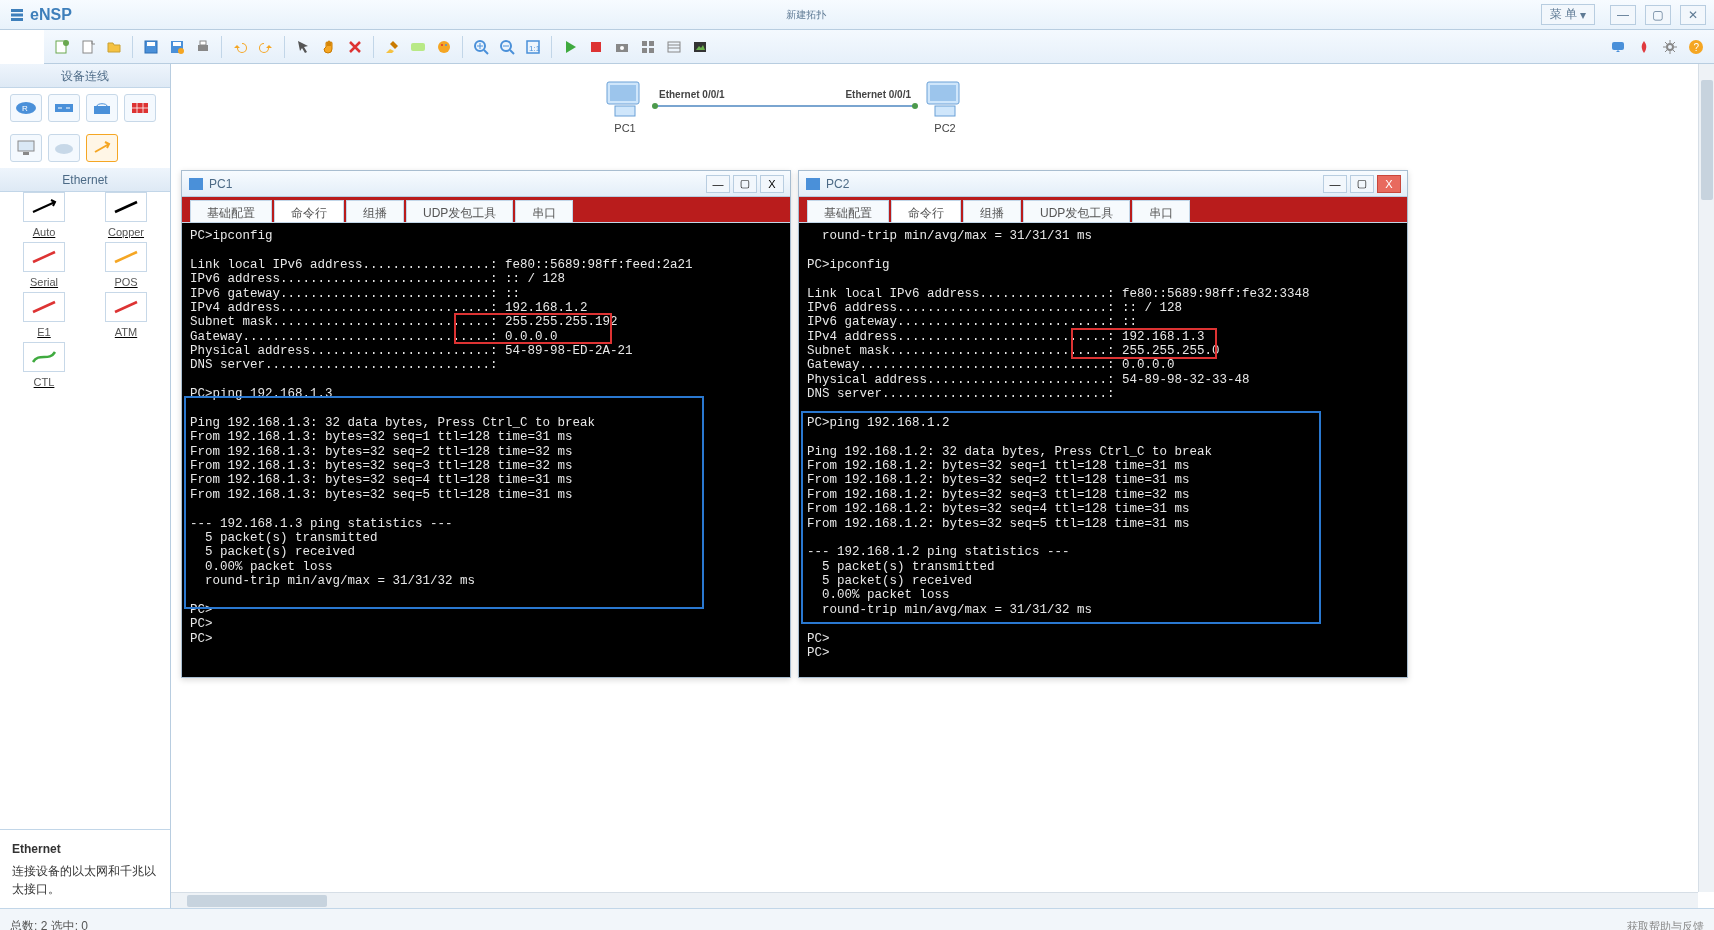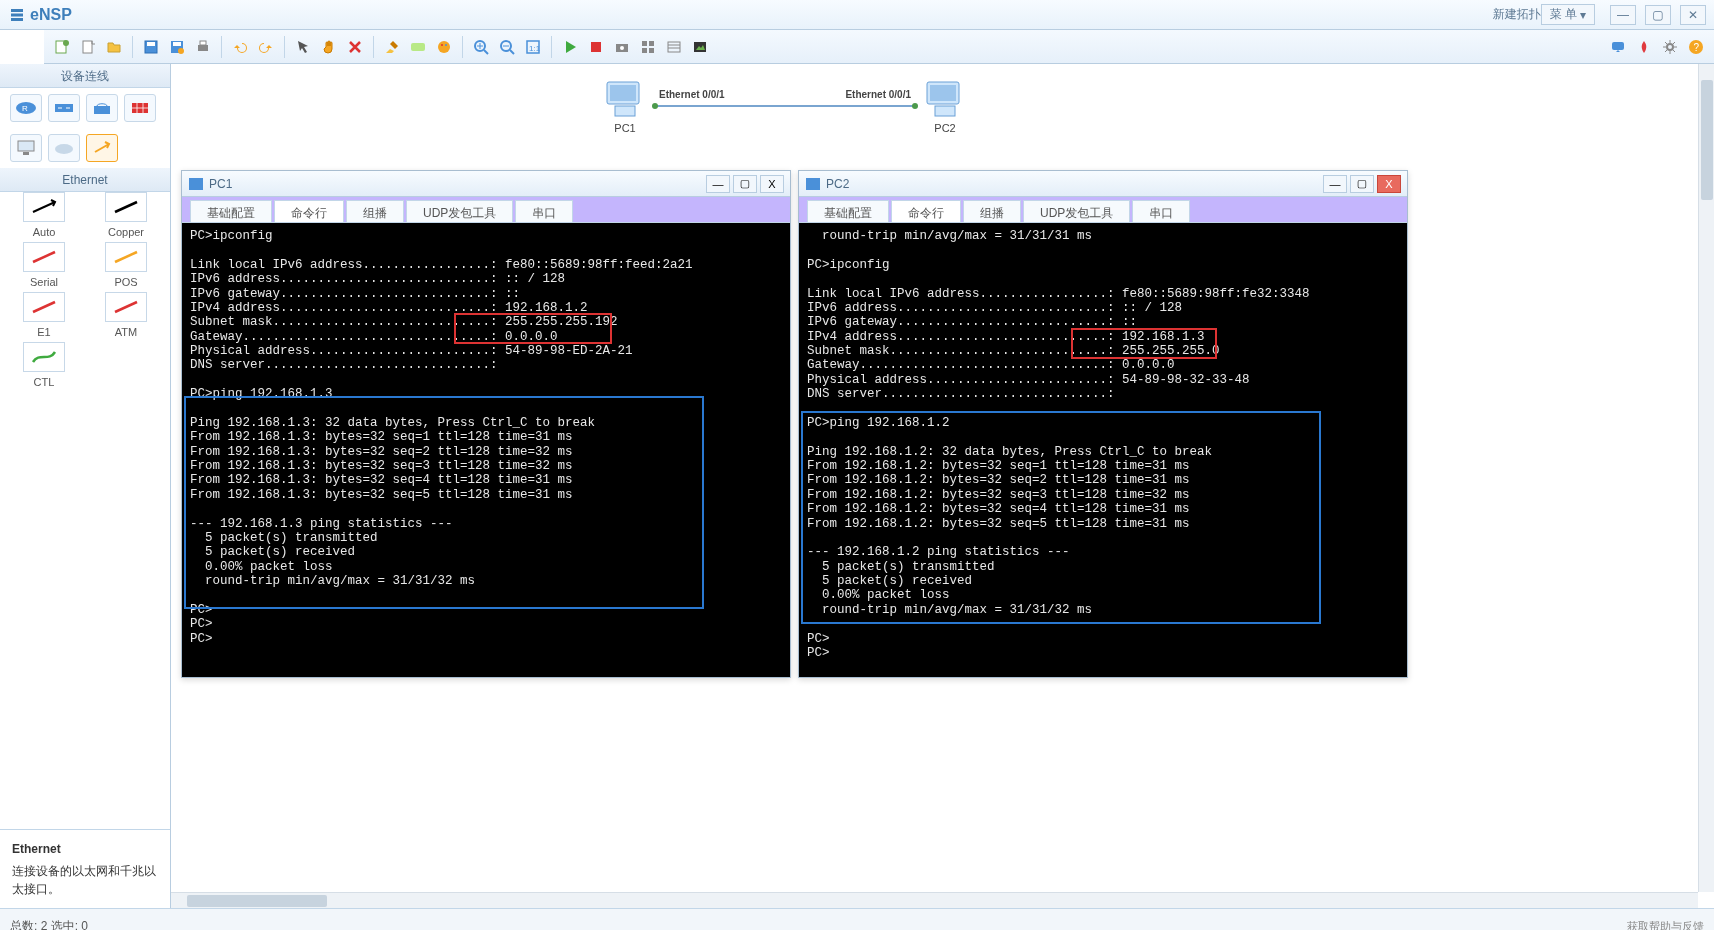--- a/index.html
+++ b/index.html
@@ -1,39 +1,39 @@
 <!DOCTYPE html>
 <html><head>
 <meta charset="utf-8">
 <style>
 * { box-sizing: border-box; margin: 0; padding: 0; }
 body { font-family: "Microsoft YaHei", Arial, sans-serif; font-size: 12px; background: #fff; overflow: hidden; width: 1714px; height: 930px; }
 
 .titlebar { height: 30px; background: linear-gradient(#f7fbff,#e8f2fb); border-bottom: 1px solid #b8cde0; display: flex; align-items: center; padding: 8px 8px; }
 .titlebar .logo { display: flex; align-items: center; color: #3e7fbb; font-weight: bold; font-size: 16px; }
 .titlebar .logo svg { width: 18px; height: 18px; margin-right: 4px; }
-.titlebar .title { flex: 1; text-align: right; color: #5e7a94; font-size: 12px; }
+.titlebar .title { flex: 1; text-align: center; color: #5e7a94; font-size: 10px; }
 .titlebar .win-btns { display: flex; gap: 9px; align-items: center; }
 .titlebar .menu-btn { border: 1px solid #b8cde0; padding: 1px 8px; background: #f2f7fc; color: #5e7a94; margin-right: 6px; display:flex; align-items:center; gap:3px; }
 .titlebar .sys-btn { width: 26px; height: 20px; border: 1px solid #b8cde0; background: #f2f7fc; color: #5e7a94; display:flex; align-items:center; justify-content:center; font-size:12px; }
 
 .toolbar { height: 34px; background: linear-gradient(#f4f9fe,#e6f0fa); border-bottom: 1px solid #b8cde0; display: flex; align-items: center; padding: 0 6px; gap: 2px; margin-left: 44px; }
 .toolbar .sep { width: 1px; height: 22px; background: #c2d6e8; margin: 0 4px; }
 .tool-btn { width: 24px; height: 24px; border: 1px solid transparent; display:flex; align-items:center; justify-content:center; border-radius:3px; }
 .toolbar .right { margin-left: auto; display:flex; gap:2px; }
 
 .main { display: flex; height: calc(930px - 30px - 34px - 22px); }
 
 .sidebar { width: 171px; border-right: 1px solid #b8cde0; background: #fff; display:flex; flex-direction:column; }
 .sidebar .panel-head { height: 24px; background: linear-gradient(#eef5fc,#dee9f5); border-bottom: 1px solid #c2d6e8; text-align:center; line-height:24px; color:#4c6a86; font-size:12px; }
 .sidebar .dev-row { display:flex; gap:6px; padding:6px 10px; }
 .dev-ico { width:32px; height:28px; border:1px solid #c7d8e8; background:#f4f9fe; display:flex; align-items:center; justify-content:center; border-radius:3px; }
 .dev-ico.sel { border-color:#f5a623; background:#fff6e6; }
 .eth-grid { display:grid; grid-template-columns:1fr 1fr; gap:4px 10px; padding:0 8px; }
-.eth-cell { display:flex; flex-direction:column; align-items:center; gap:4px; }
+.eth-cell { display:flex; flex-direction:column; align-items:center; gap:4px;text-decoration:underline; }
 .eth-ico { width:42px; height:30px; border:1px solid #c7d8e8; background:#fff; display:flex; align-items:center; justify-content:center; }
 .eth-label { color:#555; font-size:11px; }
 .desc-box { border-top:1px solid #c2d6e8; margin-top:auto; padding:10px 12px; color:#333; font-size:12px; line-height:1.5; }
 .desc-box .dtitle { font-weight:bold; margin-bottom:4px; }
 
 .canvas-area { flex:1; position:relative; background:#fff; overflow:hidden; }
 .canvas-area .hscroll { position:absolute; left:0; right:16px; bottom:0; height:16px; background:#eef2f6; border-top:1px solid #d6dee6; }
 .canvas-area .hscroll .thumb { position:absolute; left:16px; top:2px; width:140px; height:12px; background:#c7d3de; border-radius:2px; }
 .canvas-area .vscroll { position:absolute; right:0; top:0; bottom:16px; width:16px; background:#eef2f6; border-left:1px solid #d6dee6; }
 .canvas-area .vscroll .thumb { position:absolute; top:16px; left:2px; height:120px; width:12px; background:#c7d3de; border-radius:2px; }
@@ -48,21 +48,21 @@
 .wire .dot { width:6px; height:6px; background:#4c9a4c; border-radius:50%; position:absolute; top:-2px; }
 .wire .dot.l { left:-3px; } .wire .dot.r { right:-3px; }
 
 .term-win { position:absolute; width:610px; border:1px solid #a8bdd0; background:#fff; box-shadow:0 2px 6px rgba(0,0,0,.15); }
 .term-win .tw-title { height:26px; background:linear-gradient(#f7fbff,#e3eef8); border-bottom:1px solid #b8cde0; display:flex; align-items:center; padding:0 6px; }
 .term-win .tw-title .ticon { width:16px; height:16px; margin-right:5px; }
 .term-win .tw-title .tname { flex:1; color:#4c6a86; font-size:12px; }
 .term-win .tw-title .tbtns { display:flex; gap:3px; }
 .term-win .tw-title .tbtn { width:24px; height:18px; border:1px solid #b8cde0; background:#f2f7fc; display:flex; align-items:center; justify-content:center; font-size:11px; }
 .term-win .tw-title .tbtn.close { background:#e86a5e; border-color:#c9463a; color:#fff; }
-.term-win .tabs { height:26px; background:#c4b5fd; border-bottom:1px solid #c2d6e8; display:flex; padding-left:8px; }
+.term-win .tabs { height:26px; background:#b91c1c; border-bottom:1px solid #c2d6e8; display:flex; padding-left:8px; }
 .term-win .tabs .tab { padding:4px 16px; border:1px solid #c2d6e8; border-bottom:none; background:#f6fafd; color:#555; font-size:12px; margin-right:2px; margin-top:3px; }
 .term-win .tabs .tab.active { background:#fff; }
 .term-body { background:#000; color:#e8e8e8; font-family:"Consolas","Courier New",monospace; font-size:12.5px; padding:6px 8px; white-space:pre; line-height:1.15; height:454px; overflow:hidden; position:relative; }
 .hl-red { position:absolute; border:2px solid #d33; pointer-events:none; }
 .hl-blue { position:absolute; border:2px solid #2a78d0; pointer-events:none; }
 
 .statusbar { height:36px; background:#f2f6fa; border-top:1px solid #c2d6e8; display:flex; align-items:center; padding:0 10px; color:#555; font-size:12px; }
 .statusbar .right-status { margin-left:auto; color:#888; font-size:11px; }
 
 .icon-svg { width:16px; height:16px; }

